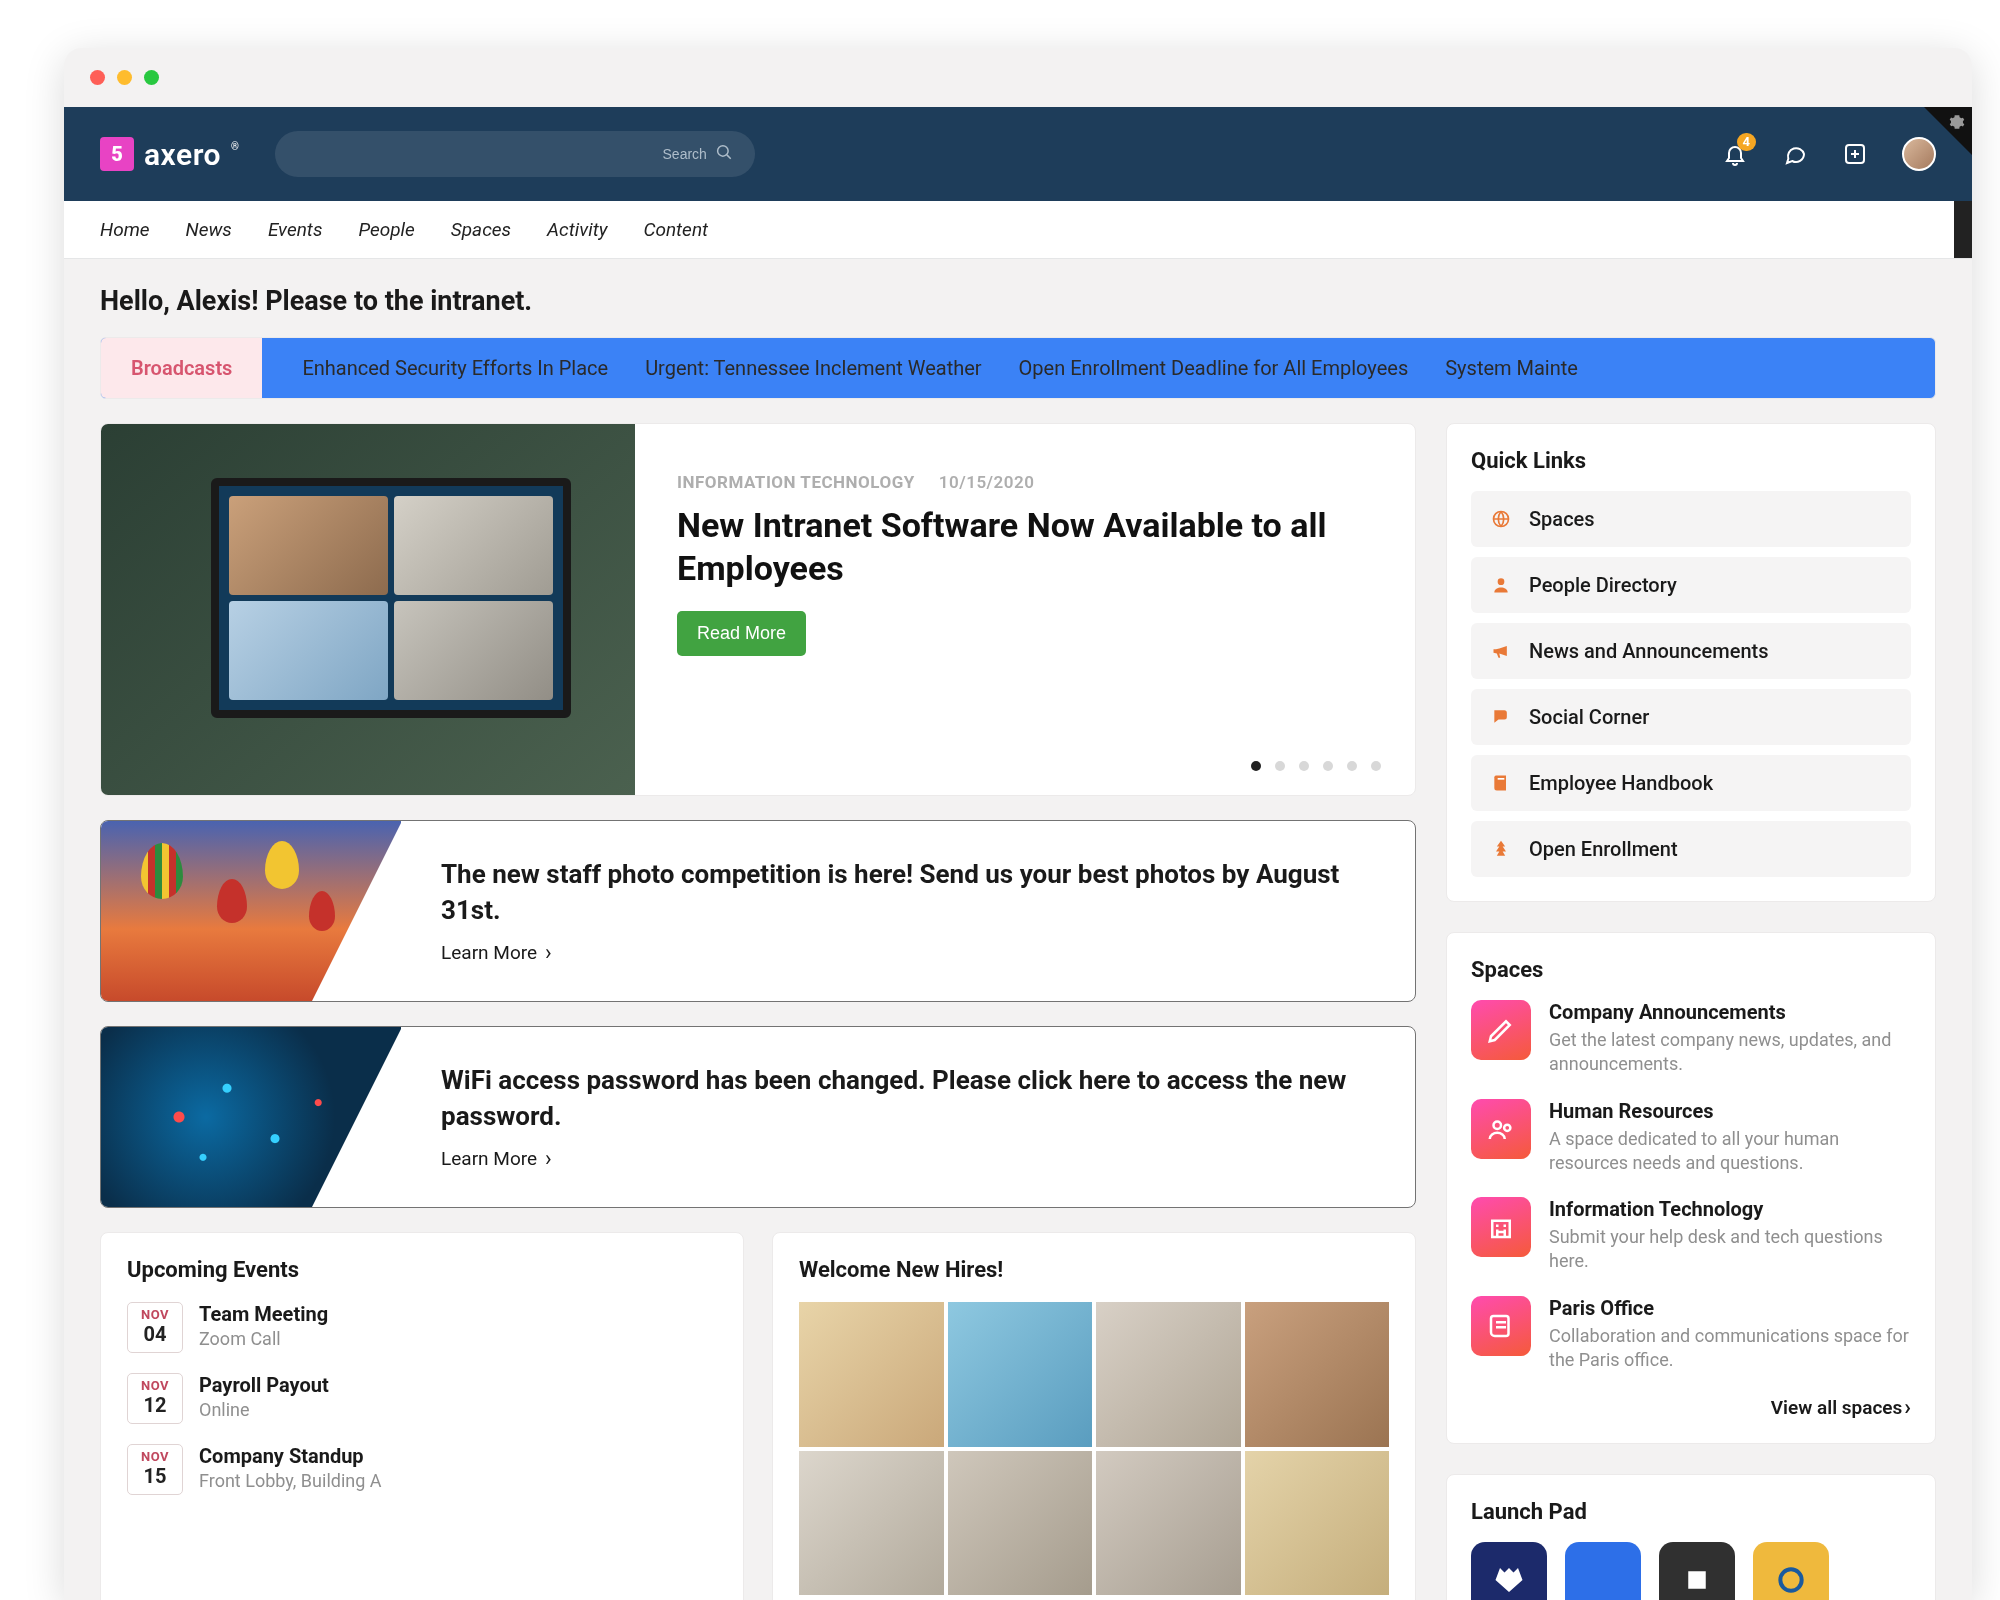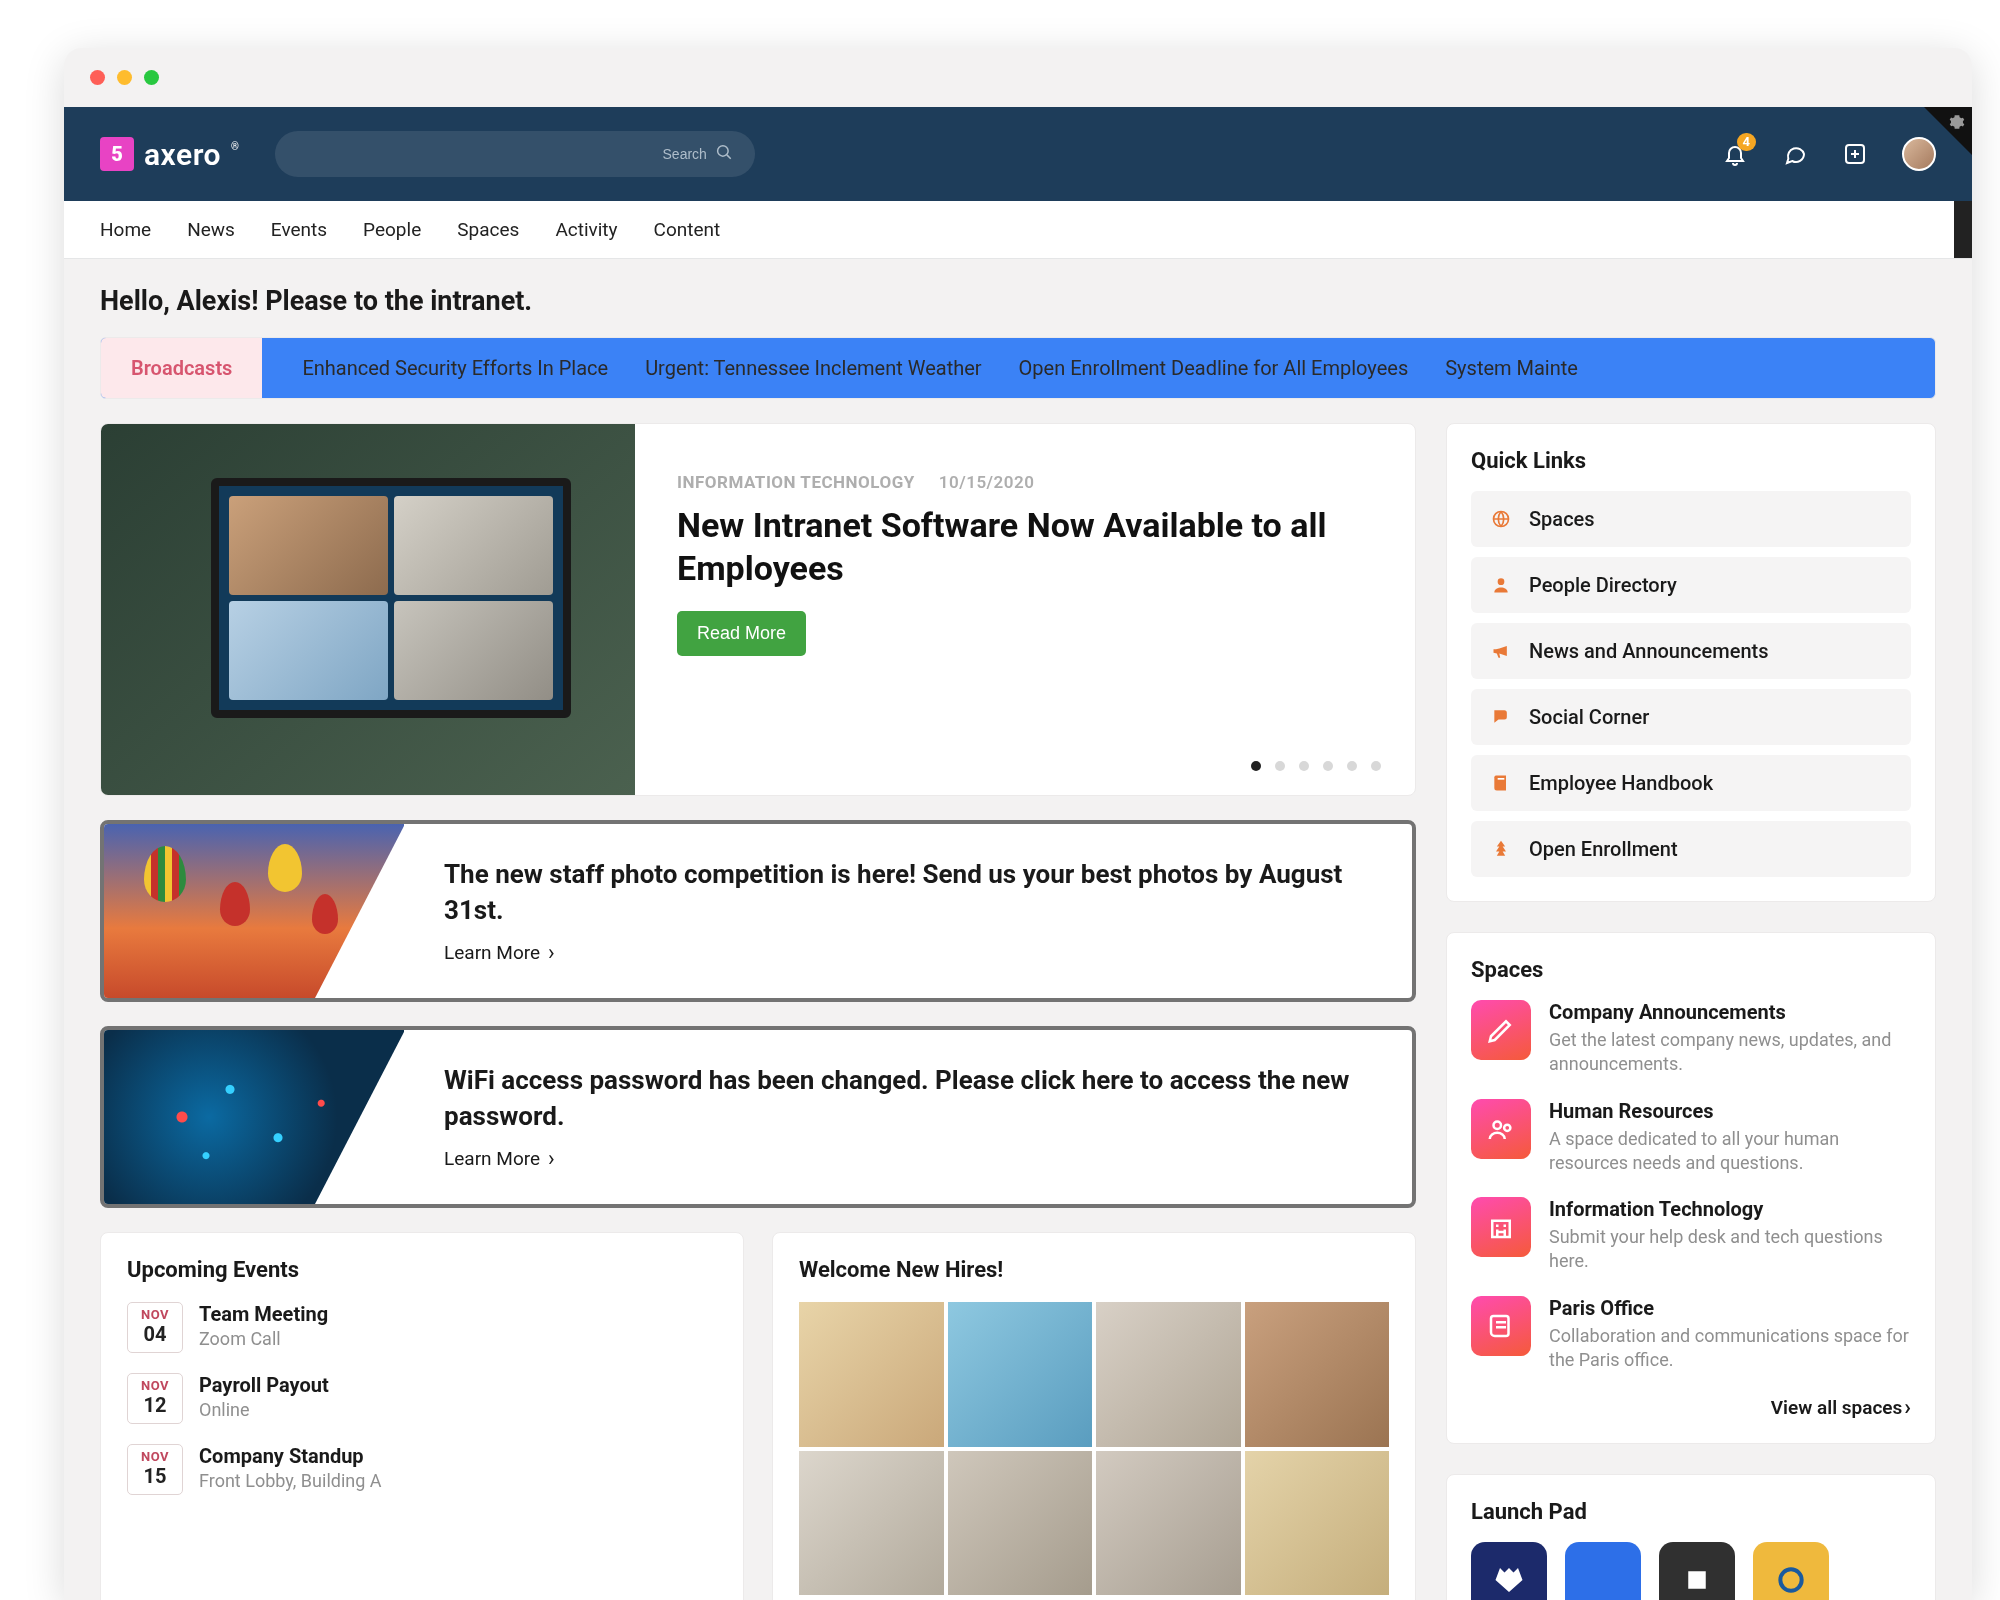--- a/index.html
+++ b/index.html
@@ -30,21 +30,21 @@
 .badge { position: absolute; top: -8px; right: -8px; background: #f5a623; color: #fff; font-size: 13px; font-weight: 700; border-radius: 10px; padding: 0 6px; line-height: 18px; min-width: 18px; text-align: center; }
 .icon-btn { width: 26px; height: 26px; color: #fff; cursor: pointer; display: flex; align-items: center; justify-content: center; }
 .icon-btn svg { width: 24px; height: 24px; }
 .avatar { width: 34px; height: 34px; border-radius: 50%; background: linear-gradient(135deg,#d9b89c,#a57a5e); border: 2px solid #fff; }
 .corner-gear { position: absolute; top: 0; right: 0; width: 48px; height: 48px; }
 .corner-gear .tri { position: absolute; top: 0; right: 0; width: 0; height: 0; border-style: solid; border-width: 0 48px 48px 0; border-color: transparent #111 transparent transparent; }
 .corner-gear .gear-ic { position: absolute; top: 7px; right: 7px; color: #999; }
 
 .navbar { background: #fff; border-bottom: 1px solid #e5e6e7; display: flex; align-items: center; padding: 0 36px; height: 58px; position: relative; }
 .navbar ul { list-style: none; display: flex; gap: 36px; }
-.navbar a { color: #222; text-decoration: none; font-size: 19px; }
+.navbar a { color: #222; text-decoration: none; font-size: 19px; font-style: italic; }
 .nav-decor { position: absolute; right: 0; top: 0; bottom: 0; width: 18px; background: #222; }
 
 .content { padding: 26px 36px 0 36px; }
 .greeting { font-size: 27px; font-weight: 700; color: #1a1a1a; margin-bottom: 20px; }
 
 .broadcasts { display: flex; background: #3b82f6; border: 1px solid #eceaea; border-radius: 6px; overflow: hidden; height: 62px; }
 .broadcasts .tab-lbl { background: #fde8eb; color: #d7556f; font-weight: 600; font-size: 20px; padding: 0 30px; display: flex; align-items: center; }
 .broadcasts .ticker { display: flex; align-items: center; gap: 37px; padding: 0 40px; white-space: nowrap; overflow: hidden; font-size: 20px; color: #2a2a2a; }
 
 .main-row { display: flex; gap: 30px; margin-top: 24px; }
@@ -62,21 +62,21 @@
 .hero-img .screen .v4 { background: linear-gradient(135deg,#c7c4bc,#928e86); }
 .hero-body { flex: 1; padding: 48px 42px 28px; display: flex; flex-direction: column; position: relative; }
 .hero-cat { font-size: 17px; font-weight: 700; letter-spacing: .5px; color: #aeaeae; margin-bottom: 12px; }
 .hero-cat span.date { margin-left: 24px; font-weight: 600; }
 .hero-title { font-size: 34px; font-weight: 700; color: #111; line-height: 1.25; }
 .hero-btn { margin-top: 22px; align-self: flex-start; background: #41a341; color: #fff; border: 0; border-radius: 5px; padding: 12px 20px; font-size: 18px; font-weight: 500; cursor: pointer; }
 .hero-dots { position: absolute; bottom: 24px; right: 34px; display: flex; gap: 14px; }
 .hero-dots span { width: 10px; height: 10px; border-radius: 50%; background: #d8d8d8; display: block; }
 .hero-dots span.active { background: #222; }
 
-.promo { display: flex; background: #fff; border: 4px solid #737373; border-radius: 8px; height: 182px; margin-top: 24px; overflow: hidden; }
+.promo { display: flex; background: #fff; border: 1px solid #737373; border-radius: 8px; height: 182px; margin-top: 24px; overflow: hidden; }
 .promo-img { width: 300px; position: relative; flex-shrink: 0; }
 .promo-img.balloons { background: linear-gradient(180deg,#4a63b0 0%,#e87a3e 60%,#c74a2b 100%); }
 .promo-img.tech { background: radial-gradient(circle at 35% 50%, #0b6aa2 0%, #0a2e4a 60%); }
 .promo-img::after { content:''; position:absolute; right:-1px; top:0; bottom:0; width:90px; background: #fff; clip-path: polygon(100% 0, 100% 100%, 0 100%); }
 .promo-img.balloons::before { content:''; position:absolute; left:40px; top:22px; width:42px; height:56px; border-radius:50% 50% 50% 50% / 60% 60% 40% 40%; background: repeating-linear-gradient(90deg,#f2c531 0 7px,#c5312b 7px 14px,#2d8b3e 14px 21px); box-shadow: 70px 30px 0 -6px #c5312b, 120px -6px 0 -4px #f2c531, 160px 40px 0 -8px #c5312b; }
 .promo-img.tech::before { content:''; position:absolute; inset:18px 30px; background:
   radial-gradient(circle at 20% 50%, #ff4b4b 0 5px, transparent 6px),
   radial-gradient(circle at 40% 30%, #35d0ff 0 4px, transparent 5px),
   radial-gradient(circle at 60% 65%, #35d0ff 0 4px, transparent 5px),
   radial-gradient(circle at 78% 40%, #ff4b4b 0 3px, transparent 4px),

